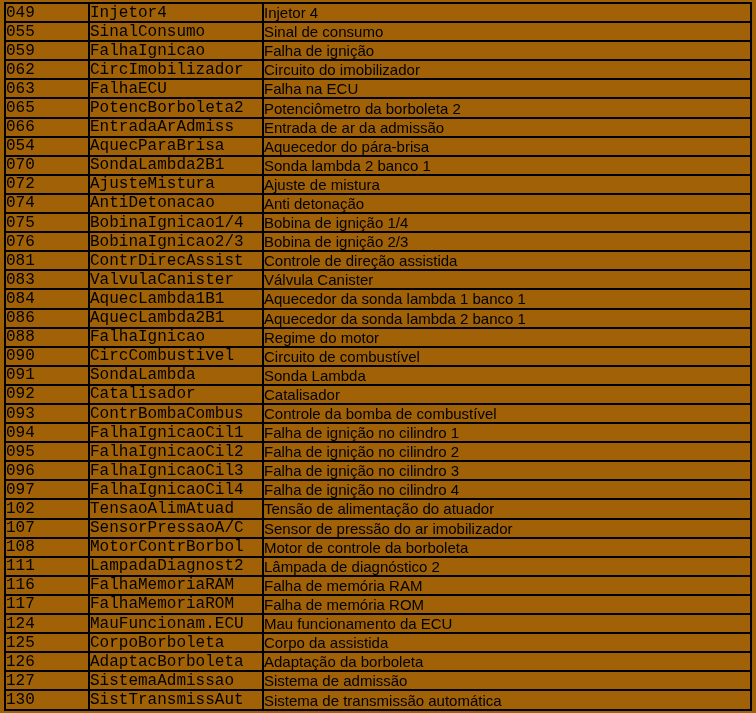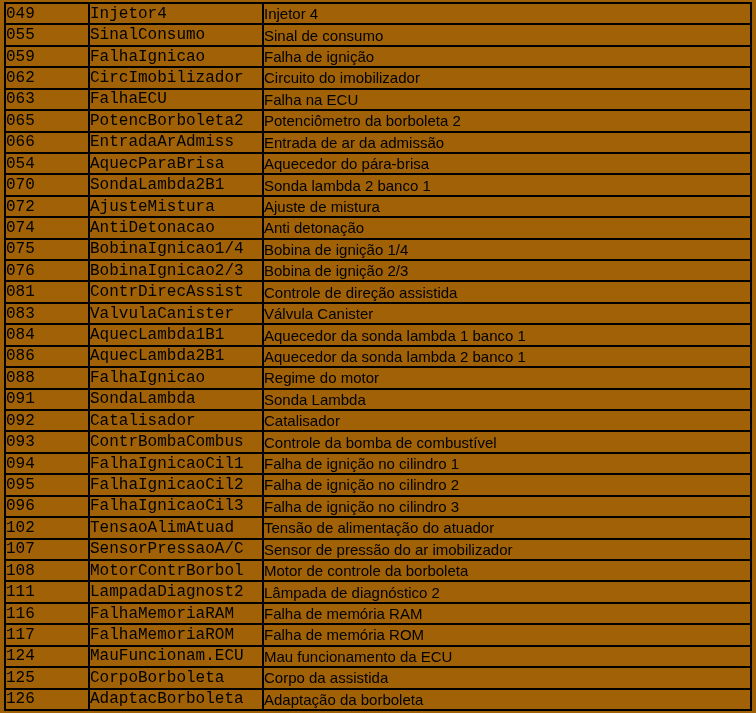--- a/index.html
+++ b/index.html
@@ -143,20 +143,25 @@
           <td class="code-cell">086</td>
           <td class="name-cell">AquecLambda2B1</td>
           <td class="desc-cell">Aquecedor da sonda lambda 2 banco 1</td>
         </tr>
         <tr>
           <td class="code-cell">088</td>
           <td class="name-cell">FalhaIgnicao</td>
           <td class="desc-cell">Regime do motor</td>
         </tr>
         <tr>
+          <td class="code-cell">090</td>
+          <td class="name-cell">CircCombustivel</td>
+          <td class="desc-cell">Circuito de combustível</td>
+        </tr>
+        <tr>
           <td class="code-cell">091</td>
           <td class="name-cell">SondaLambda</td>
           <td class="desc-cell">Sonda Lambda</td>
         </tr>
         <tr>
           <td class="code-cell">092</td>
           <td class="name-cell">Catalisador</td>
           <td class="desc-cell">Catalisador</td>
         </tr>
         <tr>
@@ -173,20 +178,25 @@
           <td class="code-cell">095</td>
           <td class="name-cell">FalhaIgnicaoCil2</td>
           <td class="desc-cell">Falha de ignição no cilindro 2</td>
         </tr>
         <tr>
           <td class="code-cell">096</td>
           <td class="name-cell">FalhaIgnicaoCil3</td>
           <td class="desc-cell">Falha de ignição no cilindro 3</td>
         </tr>
         <tr>
+          <td class="code-cell">097</td>
+          <td class="name-cell">FalhaIgnicaoCil4</td>
+          <td class="desc-cell">Falha de ignição no cilindro 4</td>
+        </tr>
+        <tr>
           <td class="code-cell">102</td>
           <td class="name-cell">TensaoAlimAtuad</td>
           <td class="desc-cell">Tensão de alimentação do atuador</td>
         </tr>
         <tr>
           <td class="code-cell">107</td>
           <td class="name-cell">SensorPressaoA/C</td>
           <td class="desc-cell">Sensor de pressão do ar imobilizador</td>
         </tr>
         <tr>
@@ -216,16 +226,26 @@
         </tr>
         <tr>
           <td class="code-cell">125</td>
           <td class="name-cell">CorpoBorboleta</td>
           <td class="desc-cell">Corpo da assistida</td>
         </tr>
         <tr>
           <td class="code-cell">126</td>
           <td class="name-cell">AdaptacBorboleta</td>
           <td class="desc-cell">Adaptação da borboleta</td>
+        </tr>
+        <tr>
+          <td class="code-cell">127</td>
+          <td class="name-cell">SistemaAdmissao</td>
+          <td class="desc-cell">Sistema de admissão</td>
+        </tr>
+        <tr>
+          <td class="code-cell">130</td>
+          <td class="name-cell">SistTransmissAut</td>
+          <td class="desc-cell">Sistema de transmissão automática</td>
         </tr>
       </tbody>
   </table>
 </div>
 
 </body></html>

